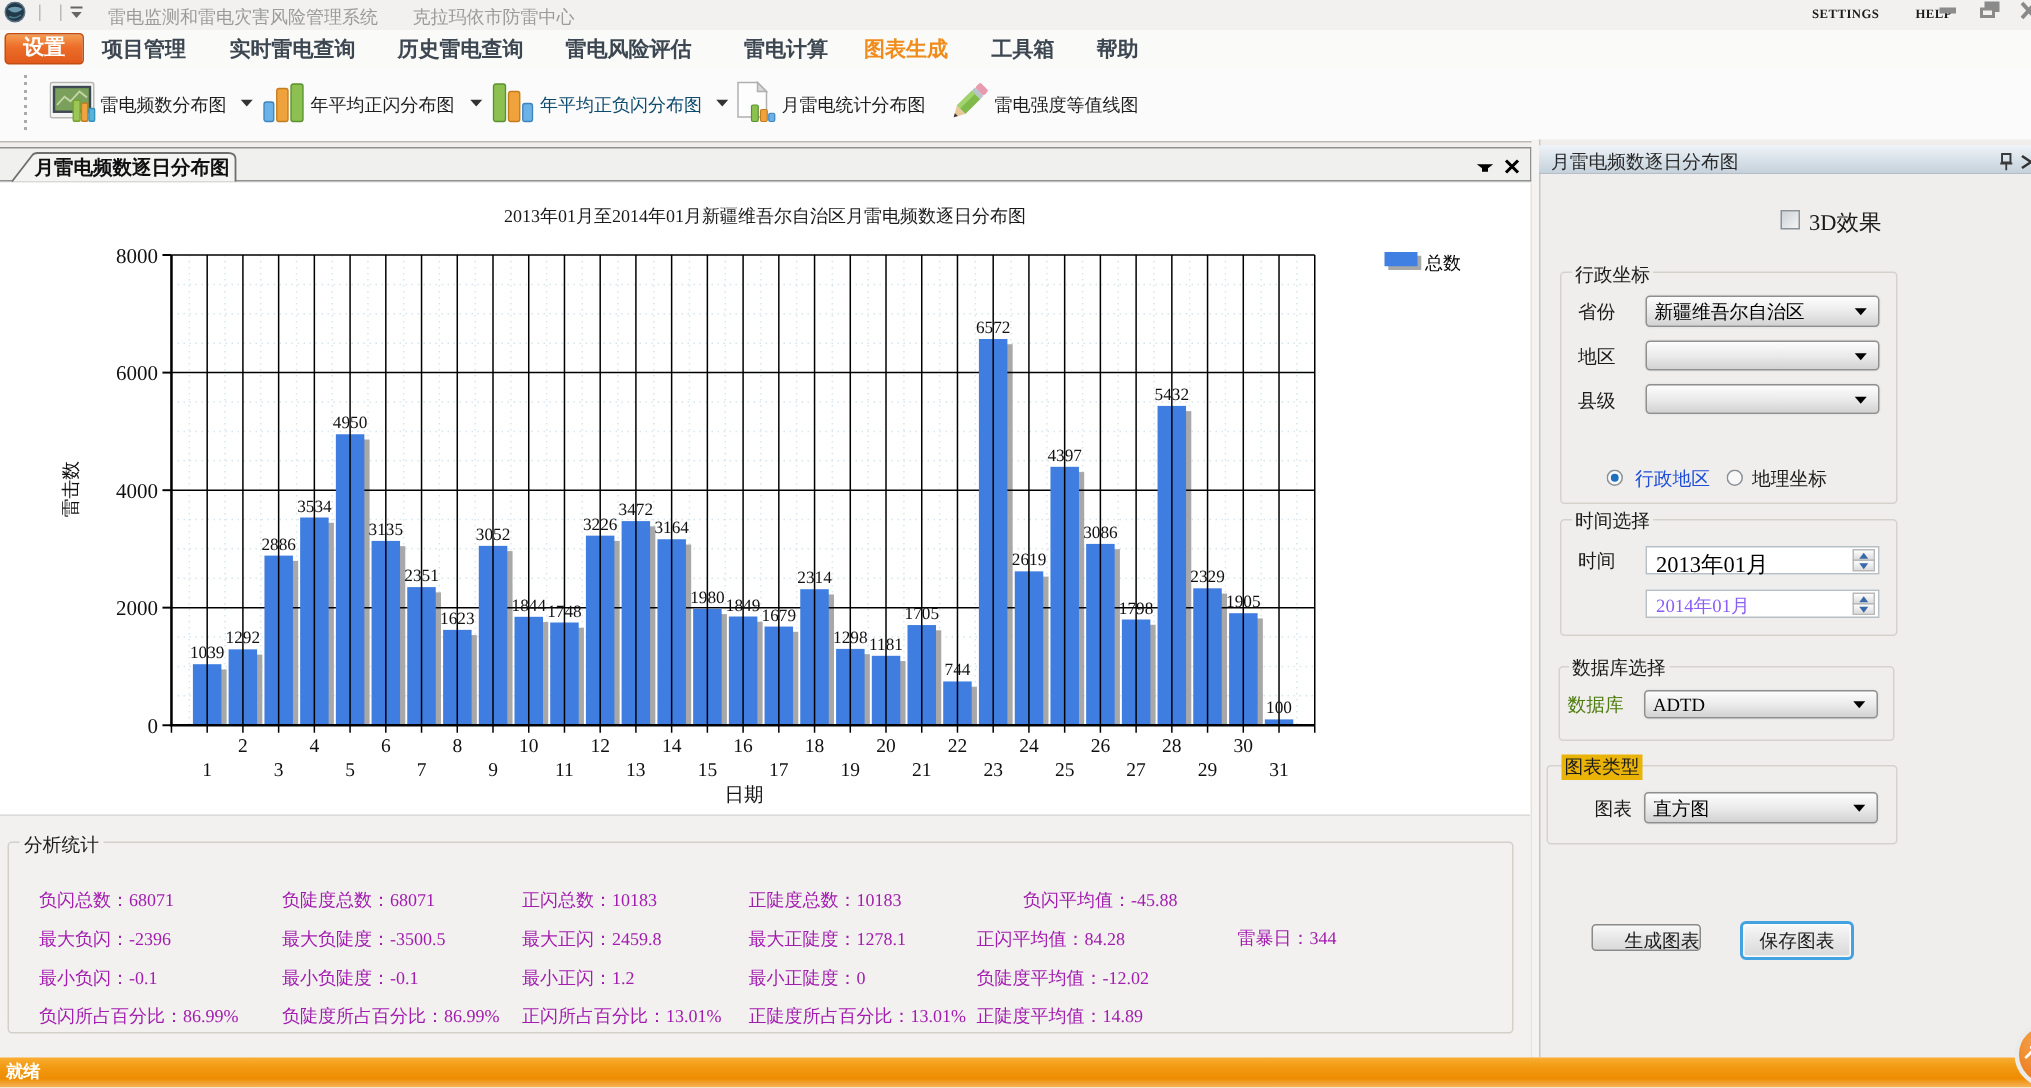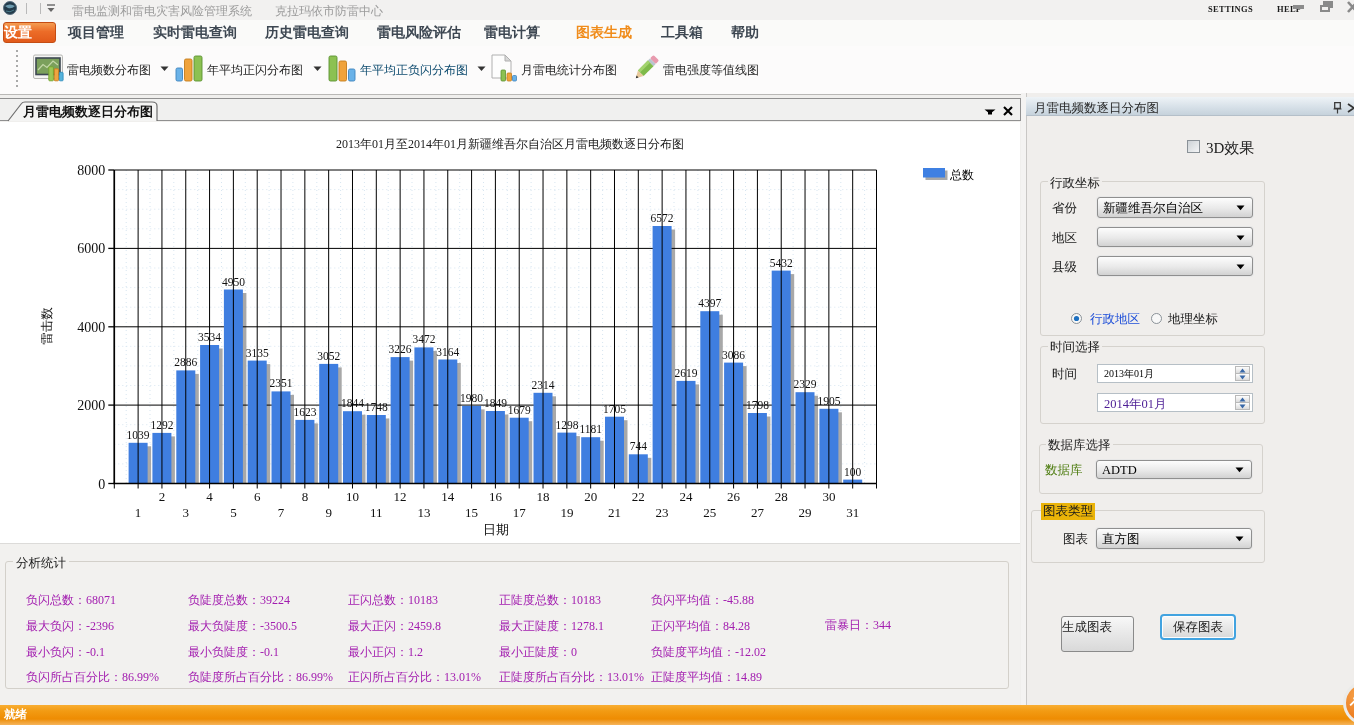--- a/index.html
+++ b/index.html
@@ -31,27 +31,27 @@
 <svg class="abs" style="left:1319px;top:0px" width="16" height="13">
       <rect x="4" y="1" width="10" height="7" fill="#8a8a8a"></rect>
       <rect x="1" y="5" width="10" height="7" fill="#8a8a8a"></rect>
       <rect x="3" y="7" width="6" height="3" fill="#f2f1f0"></rect>
     </svg>
 <svg class="abs" style="left:1347px;top:1px" width="11" height="12">
       <path d="M1 1 L10 11 M10 1 L1 11" stroke="#8a8a8a" stroke-width="2.6"></path>
     </svg>
 
 <div class="abs" style="left:0;top:20px;width:1354px;height:26px;background:#fafaf9"></div>
-<div class="abs" style="left:3px;top:22px;width:53px;height:21px;background:linear-gradient(#f49d52,#ec6c28 45%,#e25a1a);border:1px solid #c44d14;border-radius:3px;color:#fff;font-weight:bold;font-size:14px;line-height:19px">设置</div>
+<div class="abs" style="left:3px;top:22px;width:53px;height:21px;background:linear-gradient(#f49d52,#ec6c28 45%,#e25a1a);border:1px solid #c44d14;border-radius:3px;color:#fff;font-weight:bold;font-size:14px;text-align:center;line-height:19px">设置</div>
 <div class="abs" style="left:0;top:24px;width:1354px;height:18px;font-size:14px;font-weight:bold;color:#3d4752">
   <span class="abs" style="left:68px">项目管理</span>
   <span class="abs" style="left:153px">实时雷电查询</span>
   <span class="abs" style="left:265px">历史雷电查询</span>
   <span class="abs" style="left:377px">雷电风险评估</span>
-  <span class="abs" style="left:484px">雷电计算</span>
+  <span class="abs" style="left:496px">雷电计算</span>
   <span class="abs" style="left:576px;color:#f08c1b">图表生成</span>
   <span class="abs" style="left:661px">工具箱</span>
   <span class="abs" style="left:731px">帮助</span>
 </div>
 
 <div class="abs" style="left:0;top:46px;width:1354px;height:49px;background:#fcfbfb;border-bottom:1px solid #b9b8b6"></div>
 <div class="abs" style="left:16px;top:50px;width:2px;height:38px;background:repeating-linear-gradient(#aaa 0 2px, transparent 2px 5px)"></div>
 
 <svg class="abs" style="left:33px;top:54px" width="31" height="28">
   <rect x="0.5" y="1" width="29" height="23.5" rx="1.5" fill="#f4f4f2" stroke="#b8b8b5"></rect>
@@ -377,24 +377,24 @@
 <text x="49" y="206" font-size="12.5" fill="#111" text-anchor="middle" transform="rotate(-90 49 204)">雷击数</text>
 <rect x="925.5" y="48.5" width="22" height="9.5" fill="#a8a8a8"></rect>
 <rect x="923" y="46" width="22" height="9.5" fill="#3f80e2"></rect>
 <text x="950" y="57" font-size="12" fill="#000">总数</text>
 </svg>
 
 <div class="abs" style="left:0;top:543px;width:1020px;height:162px;background:#f2f1ef;border-top:1px solid #dcdbd9"></div>
 <div class="abs" style="left:5px;top:561px;width:1004px;height:128px;border:1px solid #d3d0ca;border-radius:3px"></div>
 <span class="abs" style="left:13px;top:555px;font-size:12.5px;color:#1a1a1a;background:#f2f1ef;padding:0 3px">分析统计</span>
 <span class="st" style="left:26px;top:592px">负闪总数：68071</span>
-<span class="st" style="left:188px;top:592px">负陡度总数：39224</span>
+<span class="st" style="left:188px;top:592px">负陡度总数：68071</span>
 <span class="st" style="left:348px;top:592px">正闪总数：10183</span>
 <span class="st" style="left:499px;top:592px">正陡度总数：10183</span>
-<span class="st" style="left:651px;top:592px">负闪平均值：-45.88</span>
+<span class="st" style="left:682px;top:592px">负闪平均值：-45.88</span>
 <span class="st" style="left:26px;top:618px">最大负闪：-2396</span>
 <span class="st" style="left:188px;top:618px">最大负陡度：-3500.5</span>
 <span class="st" style="left:348px;top:618px">最大正闪：2459.8</span>
 <span class="st" style="left:499px;top:618px">最大正陡度：1278.1</span>
 <span class="st" style="left:651px;top:618px">正闪平均值：84.28</span>
 <span class="st" style="left:26px;top:644px">最小负闪：-0.1</span>
 <span class="st" style="left:188px;top:644px">最小负陡度：-0.1</span>
 <span class="st" style="left:348px;top:644px">最小正闪：1.2</span>
 <span class="st" style="left:499px;top:644px">最小正陡度：0</span>
 <span class="st" style="left:651px;top:644px">负陡度平均值：-12.02</span>
@@ -458,50 +458,50 @@
     </svg>
 <div class="abs" style="left:1097px;top:227px;width:156px;height:20px;background:linear-gradient(#fdfdfd,#e9e9e9 55%,#d2d2d2);border:1px solid #8f8f8f;border-radius:3px;box-shadow:0 0 0 1px #e8e8e8"></div>
     <svg class="abs" style="left:1236px;top:234.5px" width="9" height="6">
       <path d="M0.5 0.5 L4.5 5.2 L8.5 0.5 Z" fill="#000"></path>
     </svg>
 <div class="abs" style="left:1097px;top:256px;width:156px;height:20px;background:linear-gradient(#fdfdfd,#e9e9e9 55%,#d2d2d2);border:1px solid #8f8f8f;border-radius:3px;box-shadow:0 0 0 1px #e8e8e8"></div>
     <svg class="abs" style="left:1236px;top:263.5px" width="9" height="6">
       <path d="M0.5 0.5 L4.5 5.2 L8.5 0.5 Z" fill="#000"></path>
     </svg>
 <div class="abs" style="left:1097px;top:364px;width:156px;height:19px;background:#fff;border:1px solid #b6bfc6"></div>
-    <span class="abs" style="left:1104px;top:367px;font-size:10px;color:#000">2013年01月</span>
+    <span class="abs" style="left:1104px;top:367px;font-size:15px;color:#000">2013年01月</span>
     <div class="abs" style="left:1235px;top:366px;width:15px;height:8px;background:linear-gradient(#fdfdfd,#dcdcdc);border:1px solid #b9b9b9"></div>
     <div class="abs" style="left:1235px;top:373px;width:15px;height:8px;background:linear-gradient(#fdfdfd,#dcdcdc);border:1px solid #b9b9b9"></div>
     <svg class="abs" style="left:1239px;top:368px" width="7" height="5">
       <path d="M3.5 0.5 L6.5 4.5 L0.5 4.5 Z" fill="#3868a8"></path>
     </svg>
     <svg class="abs" style="left:1239px;top:375px" width="7" height="5">
       <path d="M0.5 0.5 L6.5 0.5 L3.5 4.5 Z" fill="#3868a8"></path>
     </svg>
 <div class="abs" style="left:1097px;top:393px;width:156px;height:19px;background:#fff;border:1px solid #b6bfc6"></div>
-    <span class="abs" style="left:1104px;top:396px;font-size:12.5px;color:#4c1d95">2014年01月</span>
+    <span class="abs" style="left:1104px;top:396px;font-size:12.5px;color:#8b5cf6">2014年01月</span>
     <div class="abs" style="left:1235px;top:395px;width:15px;height:8px;background:linear-gradient(#fdfdfd,#dcdcdc);border:1px solid #b9b9b9"></div>
     <div class="abs" style="left:1235px;top:402px;width:15px;height:8px;background:linear-gradient(#fdfdfd,#dcdcdc);border:1px solid #b9b9b9"></div>
     <svg class="abs" style="left:1239px;top:397px" width="7" height="5">
       <path d="M3.5 0.5 L6.5 4.5 L0.5 4.5 Z" fill="#3868a8"></path>
     </svg>
     <svg class="abs" style="left:1239px;top:404px" width="7" height="5">
       <path d="M0.5 0.5 L6.5 0.5 L3.5 4.5 Z" fill="#3868a8"></path>
     </svg>
 <div class="abs" style="left:1096px;top:460px;width:156px;height:19px;background:linear-gradient(#fdfdfd,#e9e9e9 55%,#d2d2d2);border:1px solid #8f8f8f;border-radius:3px;box-shadow:0 0 0 1px #e8e8e8"></div>
     <span class="abs" style="left:1102px;top:463px;font-size:12.5px;color:#000">ADTD</span>
     <svg class="abs" style="left:1235px;top:467.0px" width="9" height="6">
       <path d="M0.5 0.5 L4.5 5.2 L8.5 0.5 Z" fill="#000"></path>
     </svg>
 <div class="abs" style="left:1096px;top:528px;width:156px;height:21px;background:linear-gradient(#fdfdfd,#e9e9e9 55%,#d2d2d2);border:1px solid #8f8f8f;border-radius:3px;box-shadow:0 0 0 1px #e8e8e8"></div>
     <span class="abs" style="left:1102px;top:531px;font-size:12.5px;color:#000">直方图</span>
     <svg class="abs" style="left:1235px;top:536.0px" width="9" height="6">
       <path d="M0.5 0.5 L4.5 5.2 L8.5 0.5 Z" fill="#000"></path>
     </svg>
 
-<div class="abs" style="left:1061px;top:616px;width:73px;height:36px;background:linear-gradient(#f8f8f8,#e9e9e9 45%,#d9d9d9);border:1px solid #8a8a8a;border-radius:3px;font-size:12.5px;color:#1a1a1a;text-align:left;line-height:20px">生成图表</div>
+<div class="abs" style="left:1061px;top:616px;width:73px;height:18px;background:linear-gradient(#f8f8f8,#e9e9e9 45%,#d9d9d9);border:1px solid #8a8a8a;border-radius:3px;font-size:12.5px;color:#1a1a1a;text-align:right;line-height:20px">生成图表</div>
 <div class="abs" style="left:1160px;top:614px;width:76px;height:26px;border:2px solid #42a3e0;border-radius:4px;background:linear-gradient(#f8f8f8,#e9e9e9 45%,#d9d9d9);box-shadow:inset 0 0 0 1px #fdfdfd;font-size:12.5px;color:#1a1a1a;text-align:center;line-height:22px">保存图表</div>
 
 <div class="abs" style="left:0;top:705px;width:1354px;height:20px;background:linear-gradient(#f9ae33,#f29b13 30%,#ee8c02 70%,#f09d2a 82%,#f6b45a)"></div>
 <span class="abs" style="left:4px;top:707px;font-size:11.5px;font-weight:bold;color:#fff">就绪</span>
 <div class="abs" style="left:1343px;top:681px;width:44px;height:44px;border-radius:50%;border:3px solid #ebebe9;background:radial-gradient(circle at 35% 30%,#f6a54e,#ee8226 55%,#e37414)"></div>
 <span class="abs" style="left:1348px;top:693px;font-size:14px;font-weight:bold;color:#fff">↗</span>
 
 </div>
 </body></html>

